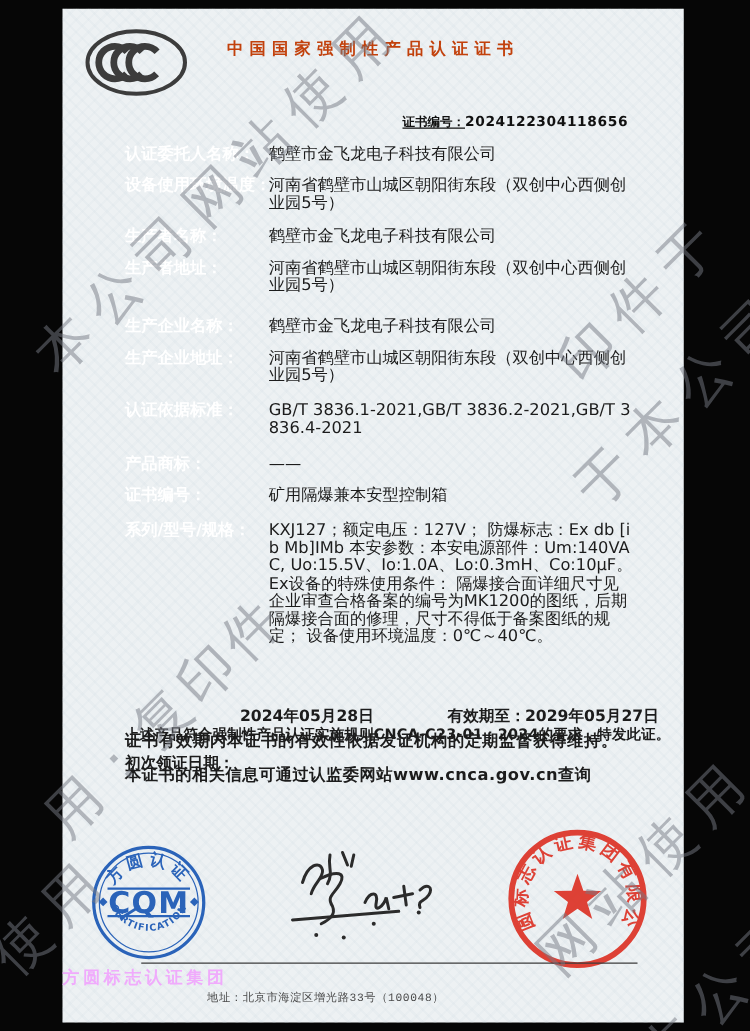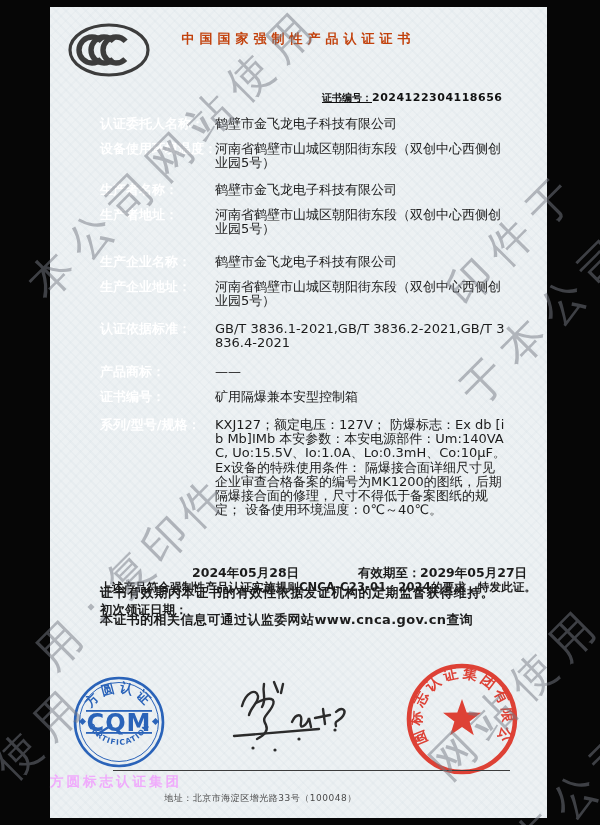--- a/index.html
+++ b/index.html
@@ -20,21 +20,21 @@
   .field-row{position:absolute;left:0;width:600px;}
   .f-label{position:absolute;left:100px;width:120px;font-size:13px;font-weight:700;color:#ffffff;line-height:14px;}
   .f-value{position:absolute;left:215px;width:292px;font-size:13px;font-weight:400;color:#1c1c1c;line-height:14.2px;word-break:break-all;}
   .stmt{position:absolute;left:100px;font-weight:700;color:#1c1c1c;white-space:nowrap;}
   #stmt-compliance{top:538px;font-size:11.5px;letter-spacing:.2px;margin-top:42px;}
   #stmt-validity{top:584px;font-size:13px;letter-spacing:.6px;}
   #stmt-info{top:611px;font-size:13px;letter-spacing:.4px;}
   .date-part{position:absolute;font-size:12.5px;font-weight:700;color:#1c1c1c;white-space:nowrap;}
   #footer-line{left:113px;top:770px;width:397px;border-top:1.5px solid #3c3c3c;height:0;}
   #footer-org{left:50px;top:773px;width:497px;text-align:left;font-size:13.5px;font-weight:700;letter-spacing:3px;color:#f0abfc;}
-  #footer-addr{left:50px;top:791.5px;width:421px;text-align:center;font-size:9px;color:#4a4a4a;letter-spacing:.5px;}
+  #footer-addr{left:50px;top:791.5px;width:421px;text-align:center;font-size:9px;color:#4a4a4a;letter-spacing:.5px;font-family:Liberation Mono, monospace;}
   #footer-url{left:50px;top:802.5px;width:497px;text-align:center;font-size:9.5px;font-weight:700;letter-spacing:1.5px;color:#333;}
   .wm{position:absolute;white-space:nowrap;font-size:44px;font-weight:400;
     color:rgba(118,121,132,0.5);transform:rotate(-45deg);transform-origin:0 50%;
     z-index:6;pointer-events:none;}
   svg{display:block;}
 </style>
 </head>
 <body>
 
 <div id="page">

